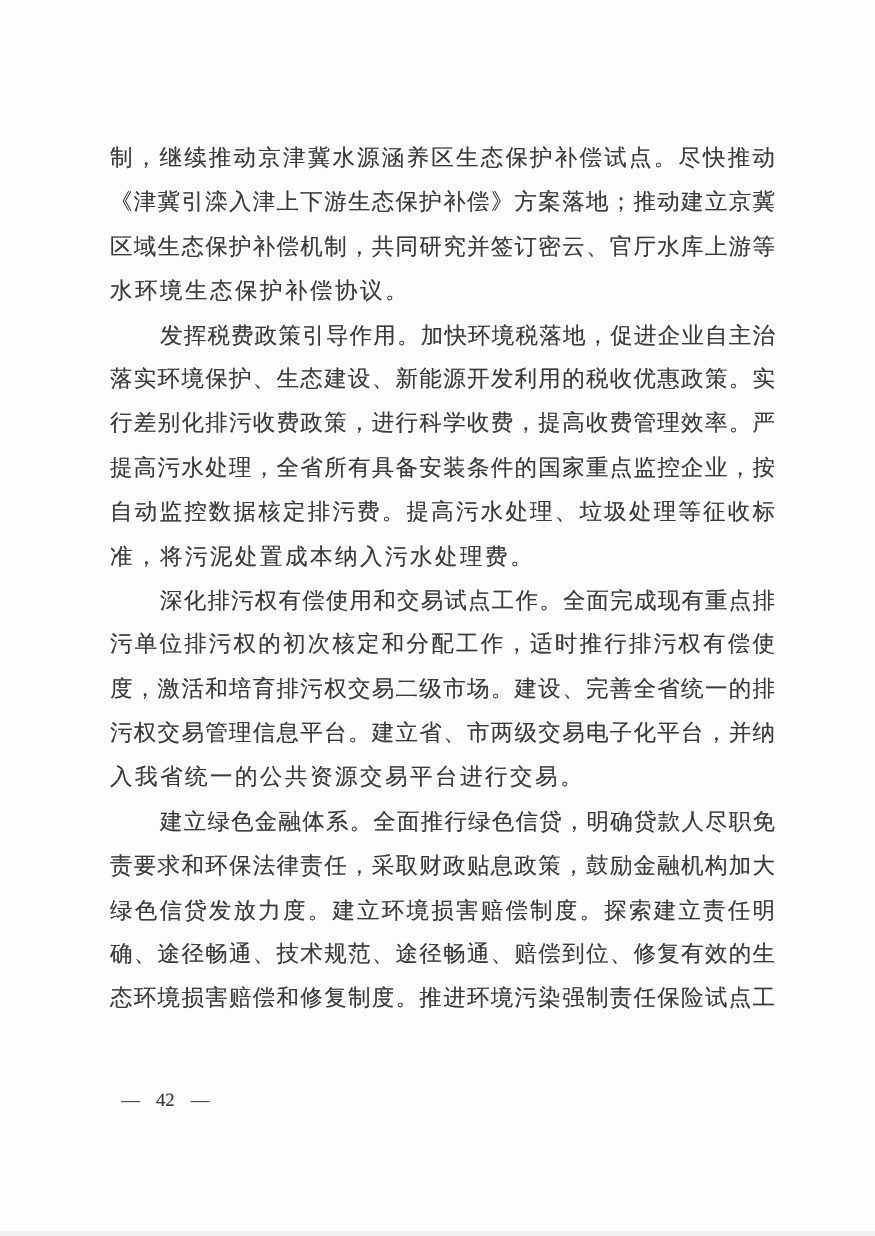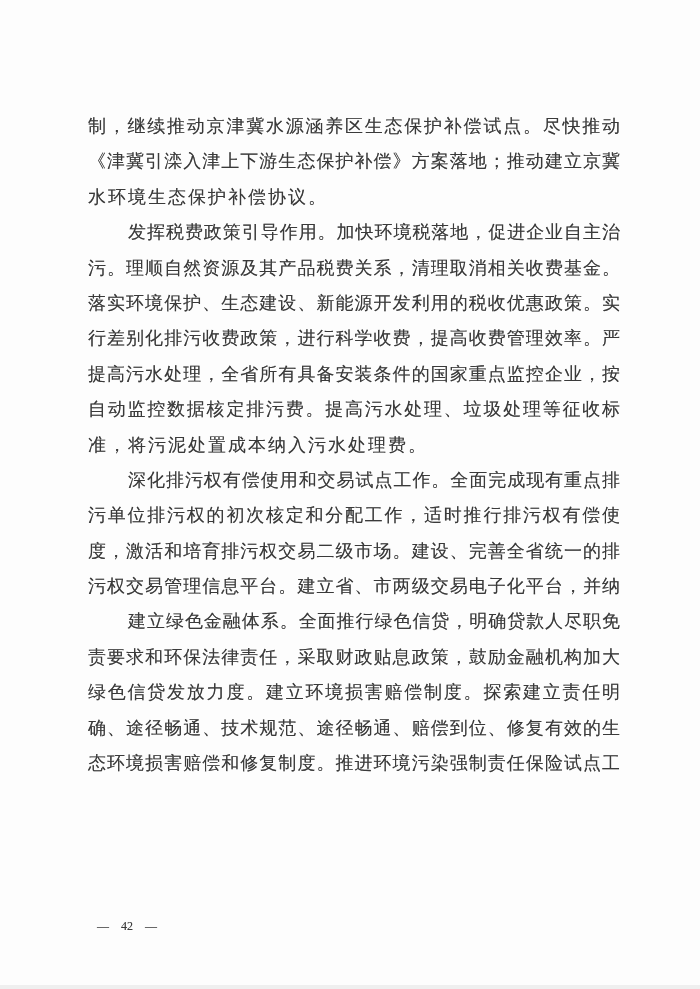--- a/index.html
+++ b/index.html
@@ -44,54 +44,54 @@
   .line.indent {
     padding-left: 40px;           
     font-family: Liberation Serif, serif;
   }
   .page-number {
     position: absolute;
     left: 97px;
     top: 870px;
     height: 22px;
     line-height: 22px;
-    font-size: 12px;
+    font-size: 15px;
     color: var(--text-color, #3a3a3a);
     word-spacing: 9px;
     text-shadow: 0 0 0.5px rgba(70,70,70,0.55);
-    margin-top: 45px;
   }
   .bottom-edge {
     position: absolute;
     left: 0;
     bottom: 0;
     width: 100%;
     height: 4px;
     background: #efefef;          
   }
 </style>
 </head>
 <body>
 
 <div class="page">
   <div class="text-block">
       <div class="line fill">制，继续推动京津冀水源涵养区生态保护补偿试点。尽快推动</div>
       <div class="line fill">《津冀引滦入津上下游生态保护补偿》方案落地；推动建立京冀</div>
+      <div class="line fill">区域生态保护补偿机制，共同研究并签订密云、官厅水库上游等</div>
       <div class="line">水环境生态保护补偿协议。</div>
       <div class="line fill indent">发挥税费政策引导作用。加快环境税落地，促进企业自主治</div>
-      <div class="line fill">污。理顺自然资源及其产品税费关系，清理取消相关收费基金。</div>
       <div class="line fill">落实环境保护、生态建设、新能源开发利用的税收优惠政策。实</div>
       <div class="line fill">行差别化排污收费政策，进行科学收费，提高收费管理效率。严</div>
       <div class="line fill">提高污水处理，全省所有具备安装条件的国家重点监控企业，按</div>
       <div class="line fill">自动监控数据核定排污费。提高污水处理、垃圾处理等征收标</div>
       <div class="line">准，将污泥处置成本纳入污水处理费。</div>
       <div class="line fill indent">深化排污权有偿使用和交易试点工作。全面完成现有重点排</div>
       <div class="line fill">污单位排污权的初次核定和分配工作，适时推行排污权有偿使</div>
       <div class="line fill">度，激活和培育排污权交易二级市场。建设、完善全省统一的排</div>
       <div class="line fill">污权交易管理信息平台。建立省、市两级交易电子化平台，并纳</div>
+      <div class="line">入我省统一的公共资源交易平台进行交易。</div>
       <div class="line fill indent">建立绿色金融体系。全面推行绿色信贷，明确贷款人尽职免</div>
       <div class="line fill">责要求和环保法律责任，采取财政贴息政策，鼓励金融机构加大</div>
       <div class="line fill">绿色信贷发放力度。建立环境损害赔偿制度。探索建立责任明</div>
       <div class="line fill">确、途径畅通、技术规范、途径畅通、赔偿到位、修复有效的生</div>
       <div class="line fill">态环境损害赔偿和修复制度。推进环境污染强制责任保险试点工</div>
     </div>
   <div class="page-number">— 42 —</div>
   <div class="bottom-edge"></div>
 </div>
 

